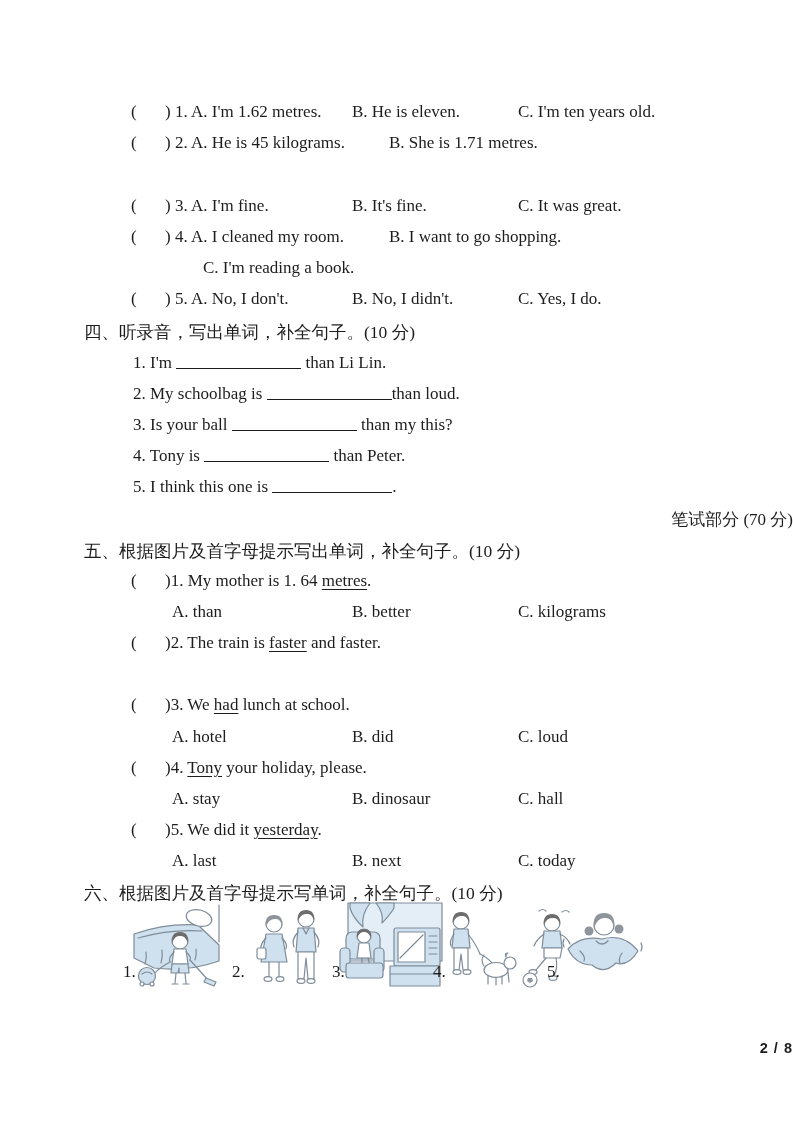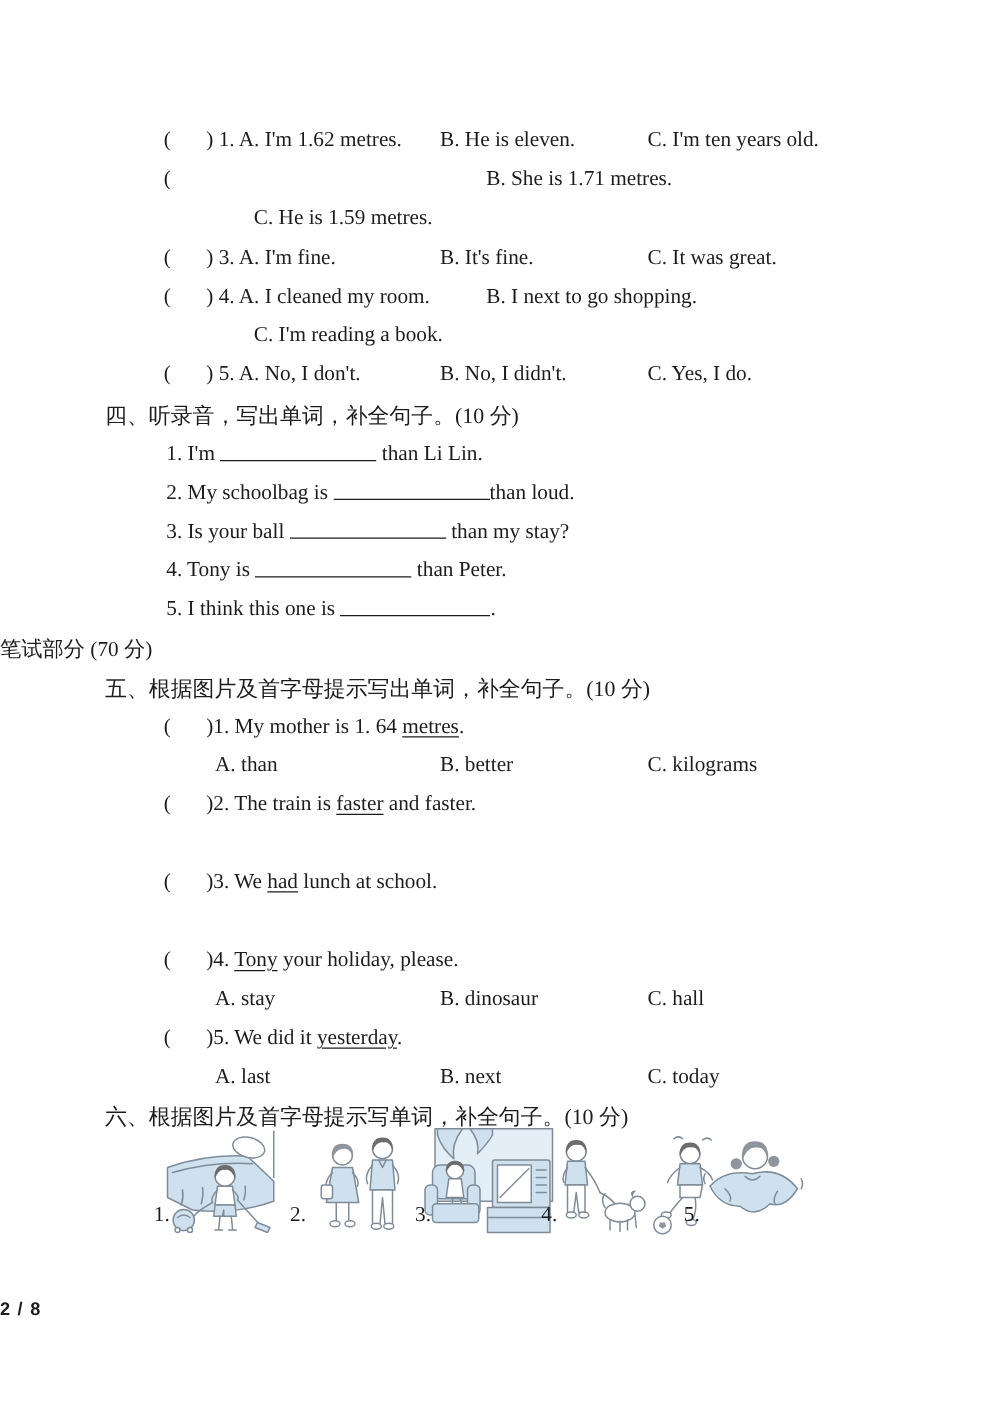--- a/index.html
+++ b/index.html
@@ -12,21 +12,21 @@
   .seg{position:absolute;top:0;}
   .p-open{left:131px;}
   .main{left:165px;}
   .colA5{left:172px;}
   .colB{left:352px;}
   .colB2{left:389px;}
   .colC{left:518px;}
   .cont{left:203px;}
   .ind{left:133px;}
   .hd{left:84px;font-size:17.5px;}
-  .center{position:absolute;left:0;width:100%;text-align:left;}
+  .center{position:absolute;left:0;width:100%;text-align:right;}
   .ul{text-decoration:underline;text-underline-offset:3px;}
   .blank{display:inline-block;height:3px;border-bottom:1.2px solid #1c1c1c;position:relative;top:1px;}
   .bl125{width:125px;}
   .bl120{width:120px;}
   .bl95{width:95px;}
   .pic-num{position:absolute;}
   .pic{position:absolute;}
   .footer{font-family:Liberation Sans, sans-serif;font-weight:bold;font-size:14.5px;letter-spacing:1px;}
   svg{display:block;}
 </style>
@@ -36,35 +36,33 @@
 <div class="page">
 
   <div class="line" style="top:102px">
     <span class="seg p-open">(</span>
     <span class="seg main">) 1. A. I'm 1.62 metres.</span>
     <span class="seg colB">B. He is eleven.</span>
     <span class="seg colC">C. I'm ten years old.</span>
   </div>
   <div class="line" style="top:133px">
     <span class="seg p-open">(</span>
+    <span class="seg main">) 2. A. He is 45 kilograms.</span>
     <span class="seg colB2">B. She is 1.71 metres.</span>
-  </div>
-  <div class="line" style="top:164px">
-    <span class="seg cont">C. He is 1.59 metres.</span>
   </div>
   <div class="line" style="top:196px">
     <span class="seg p-open">(</span>
     <span class="seg main">) 3. A. I'm fine.</span>
     <span class="seg colB">B. It's fine.</span>
     <span class="seg colC">C. It was great.</span>
   </div>
   <div class="line" style="top:227px">
     <span class="seg p-open">(</span>
     <span class="seg main">) 4. A. I cleaned my room.</span>
-    <span class="seg colB2">B. I next to go shopping.</span>
+    <span class="seg colB2">B. I want to go shopping.</span>
   </div>
   <div class="line" style="top:258px">
     <span class="seg cont">C. I'm reading a book.</span>
   </div>
   <div class="line" style="top:289px">
     <span class="seg p-open">(</span>
     <span class="seg main">) 5. A. No, I don't.</span>
     <span class="seg colB">B. No, I didn't.</span>
     <span class="seg colC">C. Yes, I do.</span>
   </div>
@@ -72,21 +70,21 @@
   <div class="line" style="top:320px">
     <span class="seg hd">四、听录音，写出单词，补全句子。(10 分)</span>
   </div>
   <div class="line" style="top:353px">
     <span class="seg ind"><span>1. I'm </span><span class="blank bl125"></span><span> than Li Lin.</span></span>
   </div>
   <div class="line" style="top:384px">
     <span class="seg ind"><span>2. My schoolbag is </span><span class="blank bl125"></span><span>than loud.</span></span>
   </div>
   <div class="line" style="top:415px">
-    <span class="seg ind"><span>3. Is your ball </span><span class="blank bl125"></span><span> than my stay?</span></span>
+    <span class="seg ind"><span>3. Is your ball </span><span class="blank bl125"></span><span> than my this?</span></span>
   </div>
   <div class="line" style="top:446px">
     <span class="seg ind"><span>4. Tony is </span><span class="blank bl125"></span><span> than Peter.</span></span>
   </div>
   <div class="line" style="top:477px">
     <span class="seg ind"><span>5. I think this one is </span><span class="blank bl120"></span><span>.</span></span>
   </div>
 
   <div class="center" style="top:508px">笔试部分 (70 分)</div>
 
@@ -105,20 +103,25 @@
   </div>
 
   <div class="line" style="top:633px">
     <span class="seg p-open">(</span>
     <span class="seg main"><span>)2. The train is </span><span class="ul">faster</span><span> and faster.</span></span>
   </div>
 
   <div class="line" style="top:695px">
     <span class="seg p-open">(</span>
     <span class="seg main"><span>)3. We </span><span class="ul">had</span><span> lunch at school.</span></span>
+  </div>
+  <div class="line" style="top:727px">
+    <span class="seg colA5">A. hotel</span>
+    <span class="seg colB">B. did</span>
+    <span class="seg colC">C. loud</span>
   </div>
 
   <div class="line" style="top:758px">
     <span class="seg p-open">(</span>
     <span class="seg main"><span>)4. </span><span class="ul">Tony</span><span> your holiday, please.</span></span>
   </div>
   <div class="line" style="top:789px">
     <span class="seg colA5">A. stay</span>
     <span class="seg colB">B. dinosaur</span>
     <span class="seg colC">C. hall</span>

